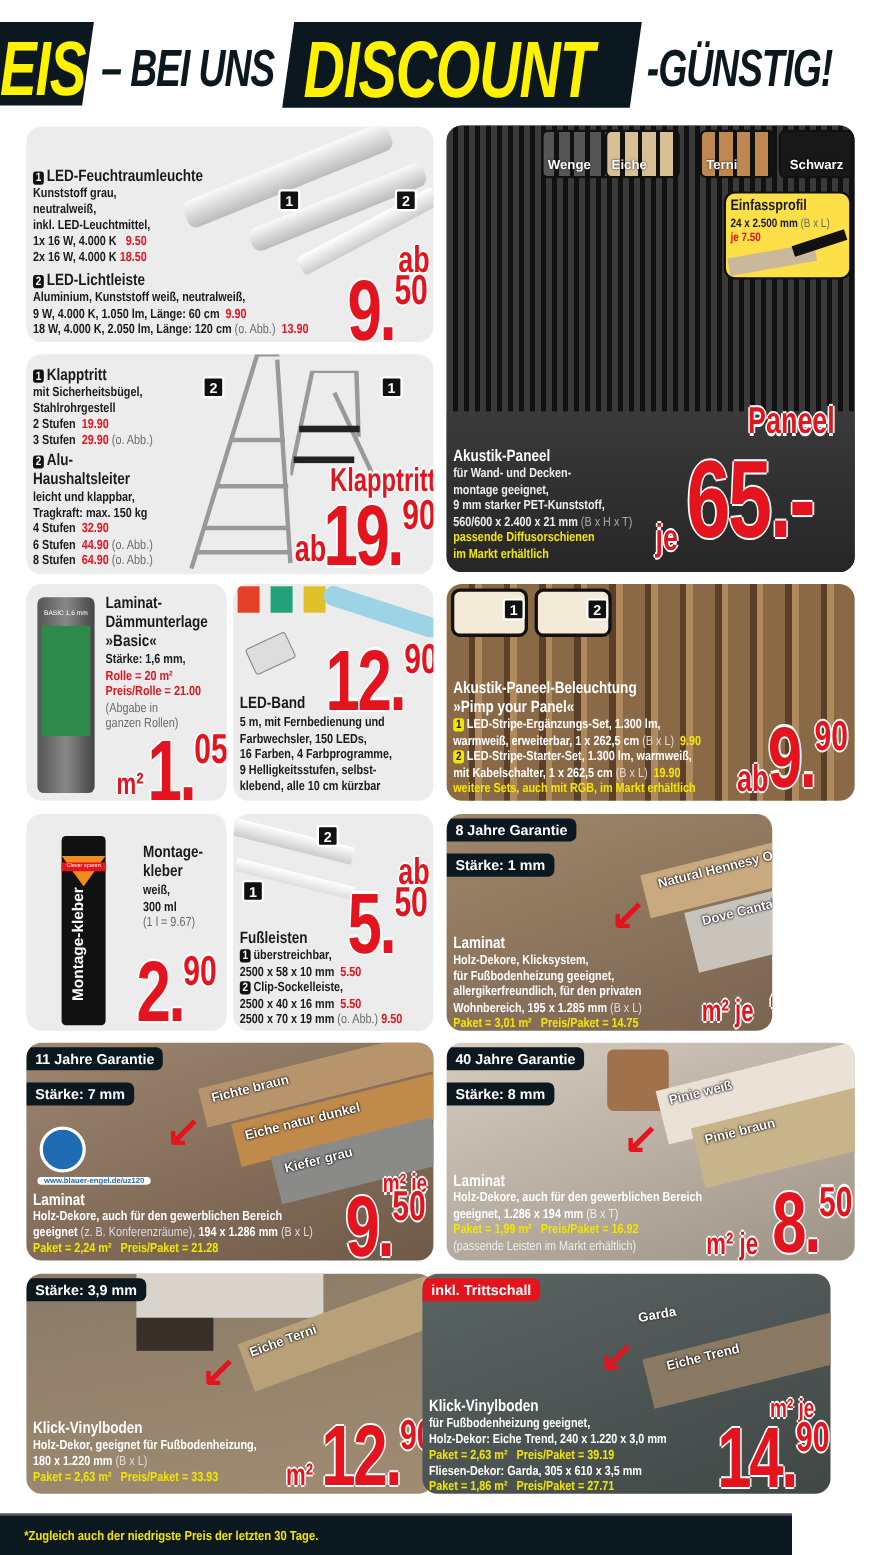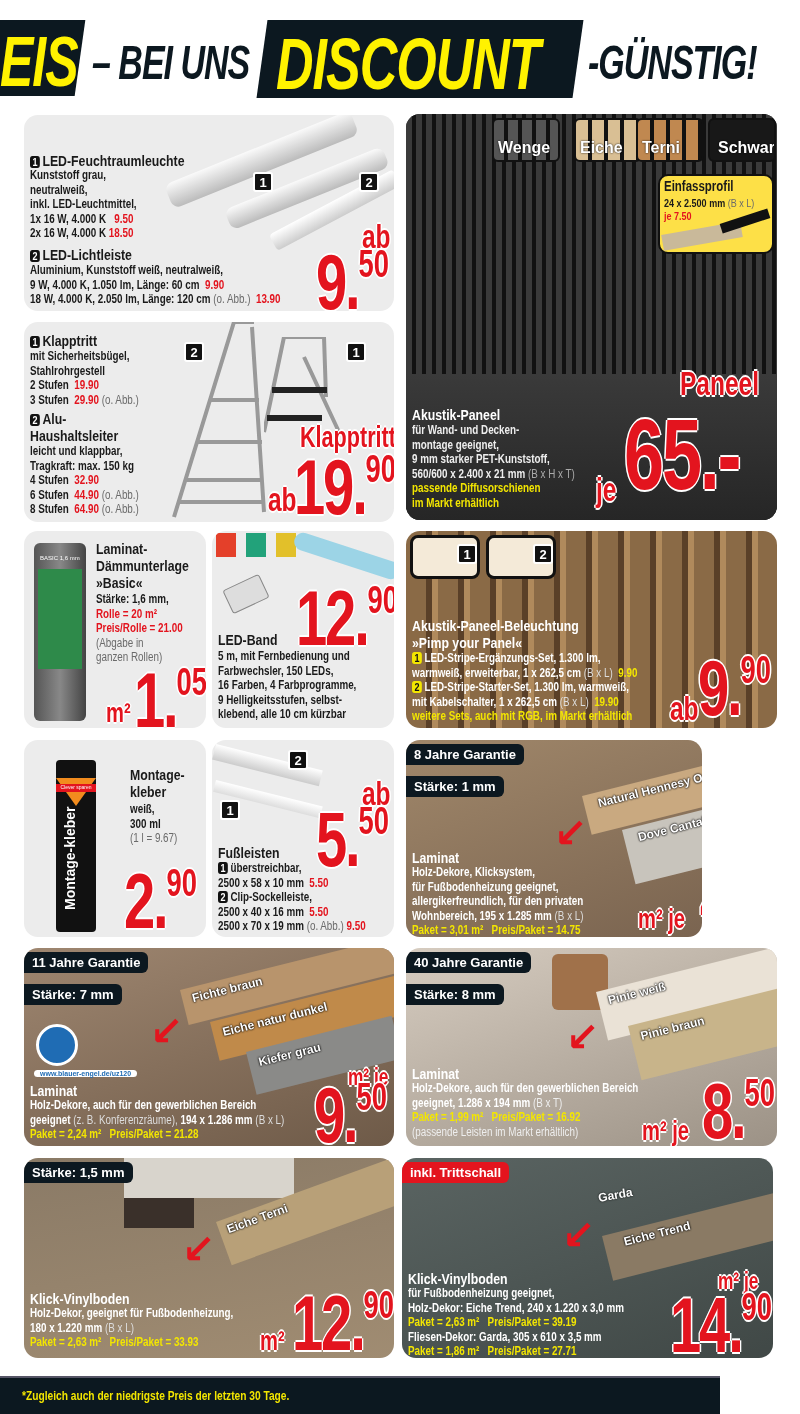--- a/index.html
+++ b/index.html
@@ -24,21 +24,21 @@
 .price .pre{font-size:34px;line-height:34px}
 .tag{position:absolute;background:#0c1820;color:#fff;font-weight:bold;font-size:13px;padding:3px 8px;border-radius:0 6px 6px 0}
 .tagred{background:#e3141e}
 .plank{position:absolute;transform-origin:left top}
 .plank span{position:absolute;color:#fff;font-weight:bold;font-size:12px;text-shadow:0 0 2px #000,0 0 2px #000;white-space:nowrap}
 .arrow{position:absolute;color:#e3141e;font-size:40px;font-weight:bold}
 .footer{position:absolute;left:0;top:1376px;width:720px;height:38px;background:#0c1820;border-top:2px solid #556}
 .footer span{position:absolute;left:22px;top:11px;color:#f3e600;font-weight:bold;font-size:12px;transform:scaleX(.85);transform-origin:left top}
 .stripes{position:absolute;inset:0;background:repeating-linear-gradient(90deg,#3a3a3a 0 6px,#111 6px 10px)}
 .swatch{position:absolute;top:4px;width:68px;height:44px;border:2px solid #111;border-radius:6px;overflow:hidden}
-.swatch span{position:absolute;bottom:3px;left:4px;color:#fff;font-weight:bold;font-size:16px;text-shadow:0 0 2px #000}
+.swatch span{position:absolute;bottom:3px;left:4px;color:#fff;font-weight:bold;font-size:12px;text-shadow:0 0 2px #000}
 </style>
 </head>
 <body>
 
 <div class="banner">
   <div class="bbox" style="left:-10px;top:20px;width:90px;height:76px"></div>
   <div class="btxt ytxt" style="left:0;top:22px;font-size:50px">EIS</div>
   <div class="btxt" style="left:92px;top:36px;font-size:34px">– BEI UNS</div>
   <div class="bbox" style="left:262px;top:20px;width:316px;height:78px"></div>
   <div class="btxt ytxt" style="left:276px;top:22px;font-size:52px">DISCOUNT</div>
@@ -104,21 +104,21 @@
   <div class="price" style="left:244px;top:160px"><span class="pre">ab</span></div>
   <div class="price" style="left:270px;top:126px"><span class="big">19.</span><span class="sm">90</span></div>
 </div>
 
 <div class="card" style="left:406px;top:114px;width:371px;height:406px;background:#222">
   <div class="stripes"></div>
   <div style="position:absolute;left:0;top:260px;width:371px;height:146px;background:linear-gradient(#3a3a3a,#262626)"></div>
   <div class="swatch" style="left:86px;background:repeating-linear-gradient(90deg,#555 0 10px,#111 10px 14px)">
       <span>Wenge</span>
     </div>
-  <div class="swatch" style="left:168px;background:repeating-linear-gradient(90deg,#d9bf94 0 12px,#111 12px 16px)">
+  <div class="swatch" style="left:144px;background:repeating-linear-gradient(90deg,#d9bf94 0 12px,#111 12px 16px)">
       <span>Eiche</span>
     </div>
   <div class="swatch" style="left:230px;background:repeating-linear-gradient(90deg,#c08850 0 12px,#111 12px 16px)">
       <span>Terni</span>
     </div>
   <div class="swatch" style="left:302px;background:#181818">
       <span style="left:8px">Schwarz</span>
     </div>
   <div style="position:absolute;left:252px;top:60px;width:116px;height:80px;background:#fde047;border:2px solid #111;border-radius:10px">
     <div class="t h" style="left:4px;top:2px;font-size:14px">Einfassprofil</div>
@@ -301,36 +301,36 @@
     <div class="yel"><span>Paket = 1,99 m²</span>&nbsp;&nbsp;&nbsp;<span>Preis/Paket = 16.92</span></div>
     <div style="color:#eee;font-weight:normal">(passende Leisten im Markt erhältlich)</div>
   </div>
   <div class="price" style="left:236px;top:166px"><span class="pre" style="font-size:28px">m² je</span></div>
   <div class="price" style="left:296px;top:124px"><span class="big">8.</span><span class="sm">50</span></div>
 </div>
 
 <div class="card" style="left:24px;top:1158px;width:370px;height:200px;background:linear-gradient(170deg,#8a7a66,#a08c72)">
   <div style="position:absolute;left:100px;top:0;width:170px;height:40px;background:#d8d4cc"></div>
   <div style="position:absolute;left:100px;top:40px;width:70px;height:30px;background:#3a302a"></div>
-  <div class="tag" style="left:0;top:4px">Stärke: 1,5 mm</div>
+  <div class="tag" style="left:0;top:4px">Stärke: 3,9 mm</div>
   <div class="plank" style="left:192px;top:64px;width:190px;height:46px;background:#b8a078;transform:rotate(-20deg)">
       <span style="left:8px;top:4px">Eiche Terni</span>
     </div>
   <div class="arrow" style="left:158px;top:68px">↙</div>
   <div class="t h" style="left:6px;top:132px;color:#fff">Klick-Vinylboden</div>
   <div class="t" style="left:6px;top:148px;color:#fff">
     <div>Holz-Dekor, geeignet für Fußbodenheizung,</div>
     <div><span>180 x 1.220 mm</span> <span style="color:#ddd;font-weight:normal">(B x L)</span></div>
     <div class="yel"><span>Paket = 2,63 m²</span>&nbsp;&nbsp;&nbsp;<span>Preis/Paket = 33.93</span></div>
   </div>
   <div class="price" style="left:236px;top:166px"><span class="pre" style="font-size:28px">m²</span></div>
   <div class="price" style="left:268px;top:126px"><span class="big">12.</span><span class="sm">90</span></div>
 </div>
 
-<div class="card" style="left:402px;top:1158px;width:371px;height:200px;background:linear-gradient(160deg,#5a6462,#404846)">
+<div class="card" style="left:384px;top:1158px;width:371px;height:200px;background:linear-gradient(160deg,#5a6462,#404846)">
   <div class="tag tagred" style="left:0;top:4px">inkl. Trittschall</div>
   <div class="plank" style="left:200px;top:78px;width:180px;height:46px;background:#8a7a64;transform:rotate(-14deg)">
       <span style="left:20px;top:4px">Eiche Trend</span>
     </div>
   <div style="position:absolute;left:196px;top:30px;color:#fff;font-weight:bold;font-size:12px;transform:rotate(-10deg);text-shadow:0 0 2px #000">Garda</div>
   <div class="arrow" style="left:160px;top:54px">↙</div>
   <div class="t h" style="left:6px;top:112px;color:#fff">Klick-Vinylboden</div>
   <div class="t" style="left:6px;top:128px;color:#fff">
     <div>für Fußbodenheizung geeignet,</div>
     <div>Holz-Dekor: Eiche Trend, 240 x 1.220 x 3,0 mm</div>

